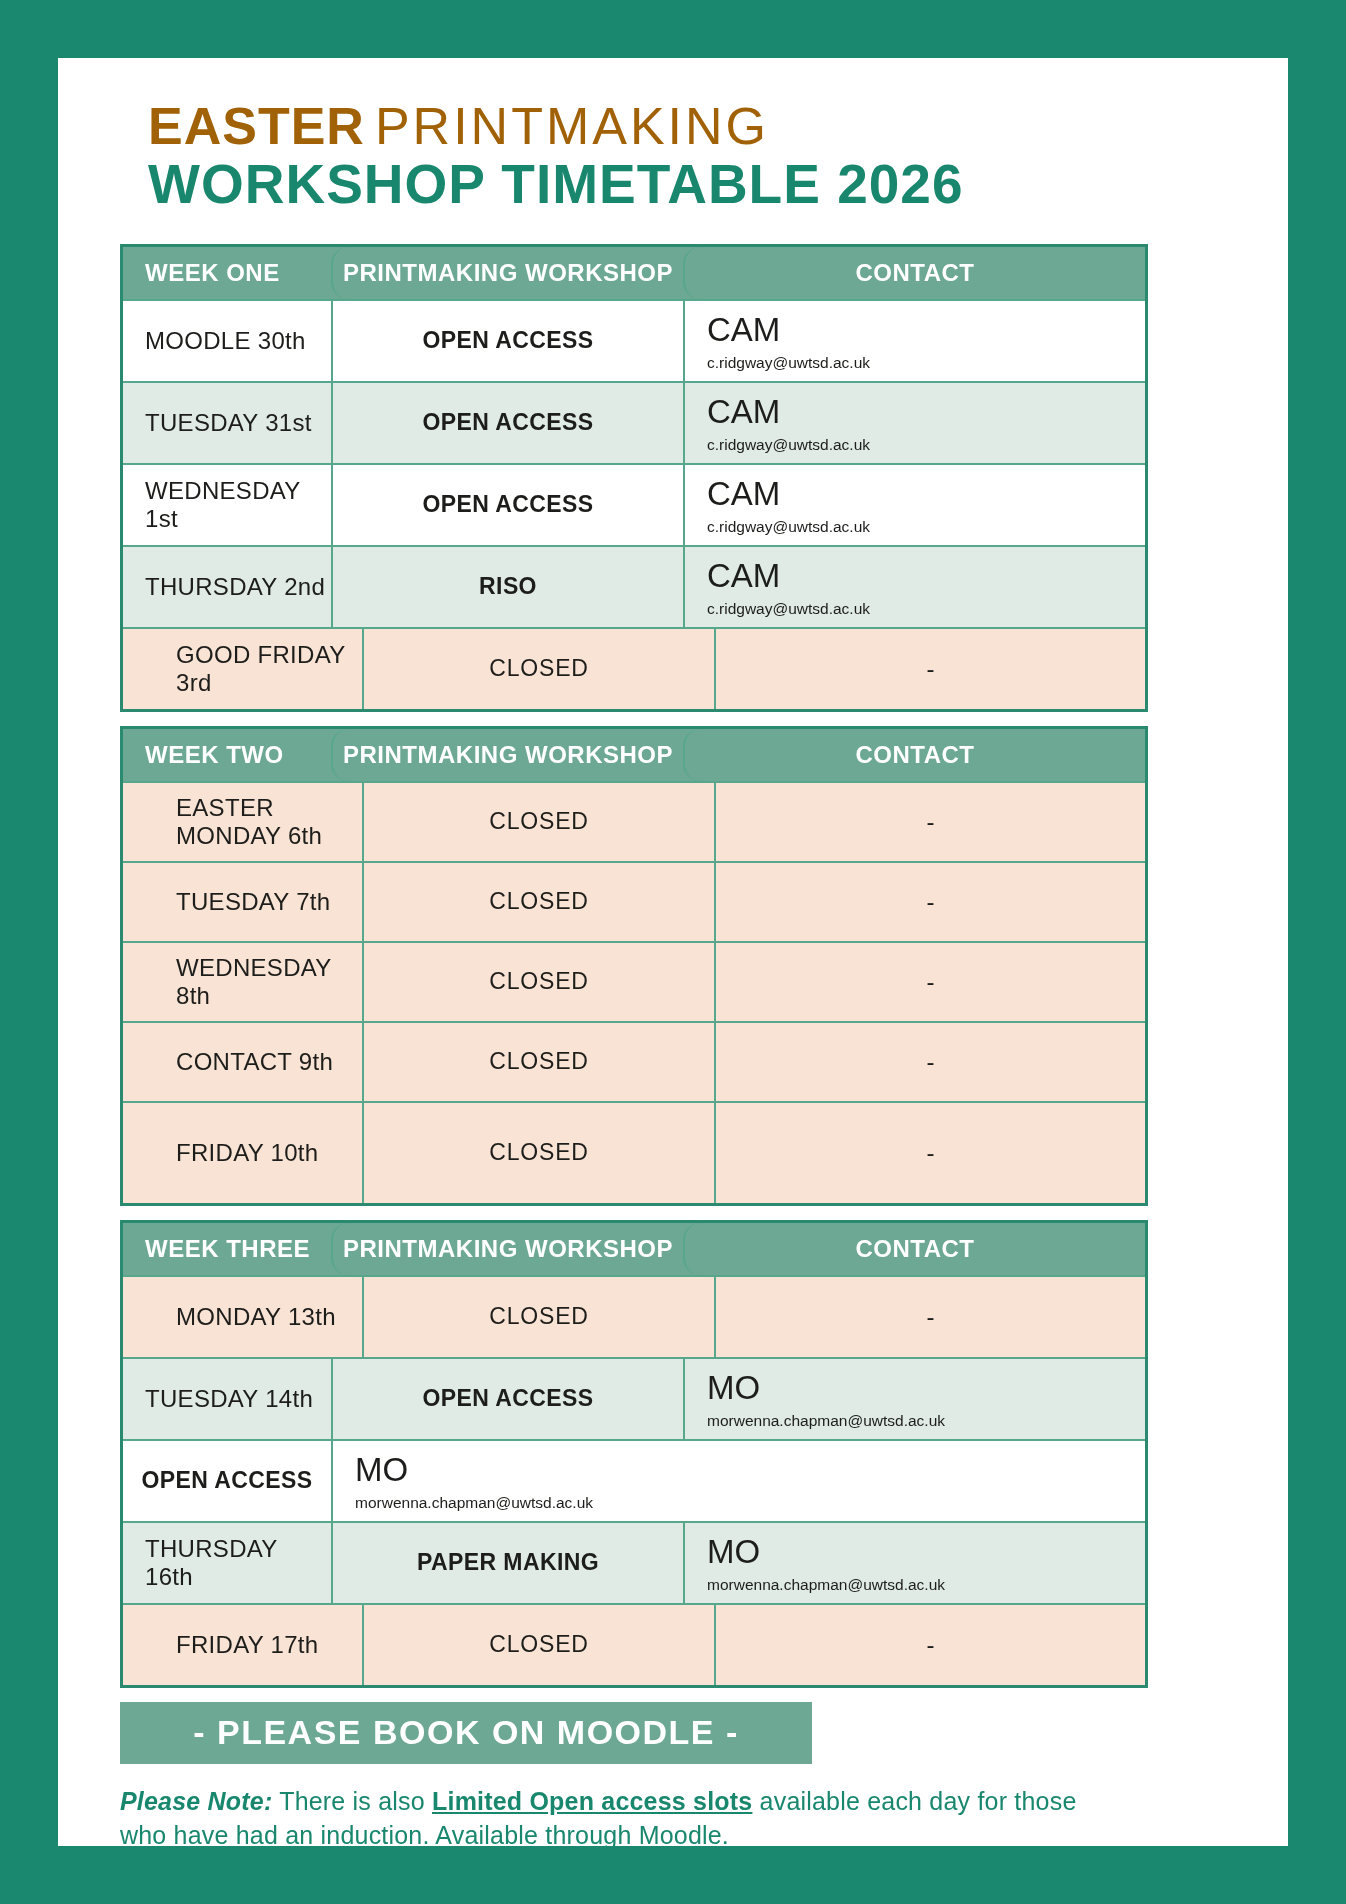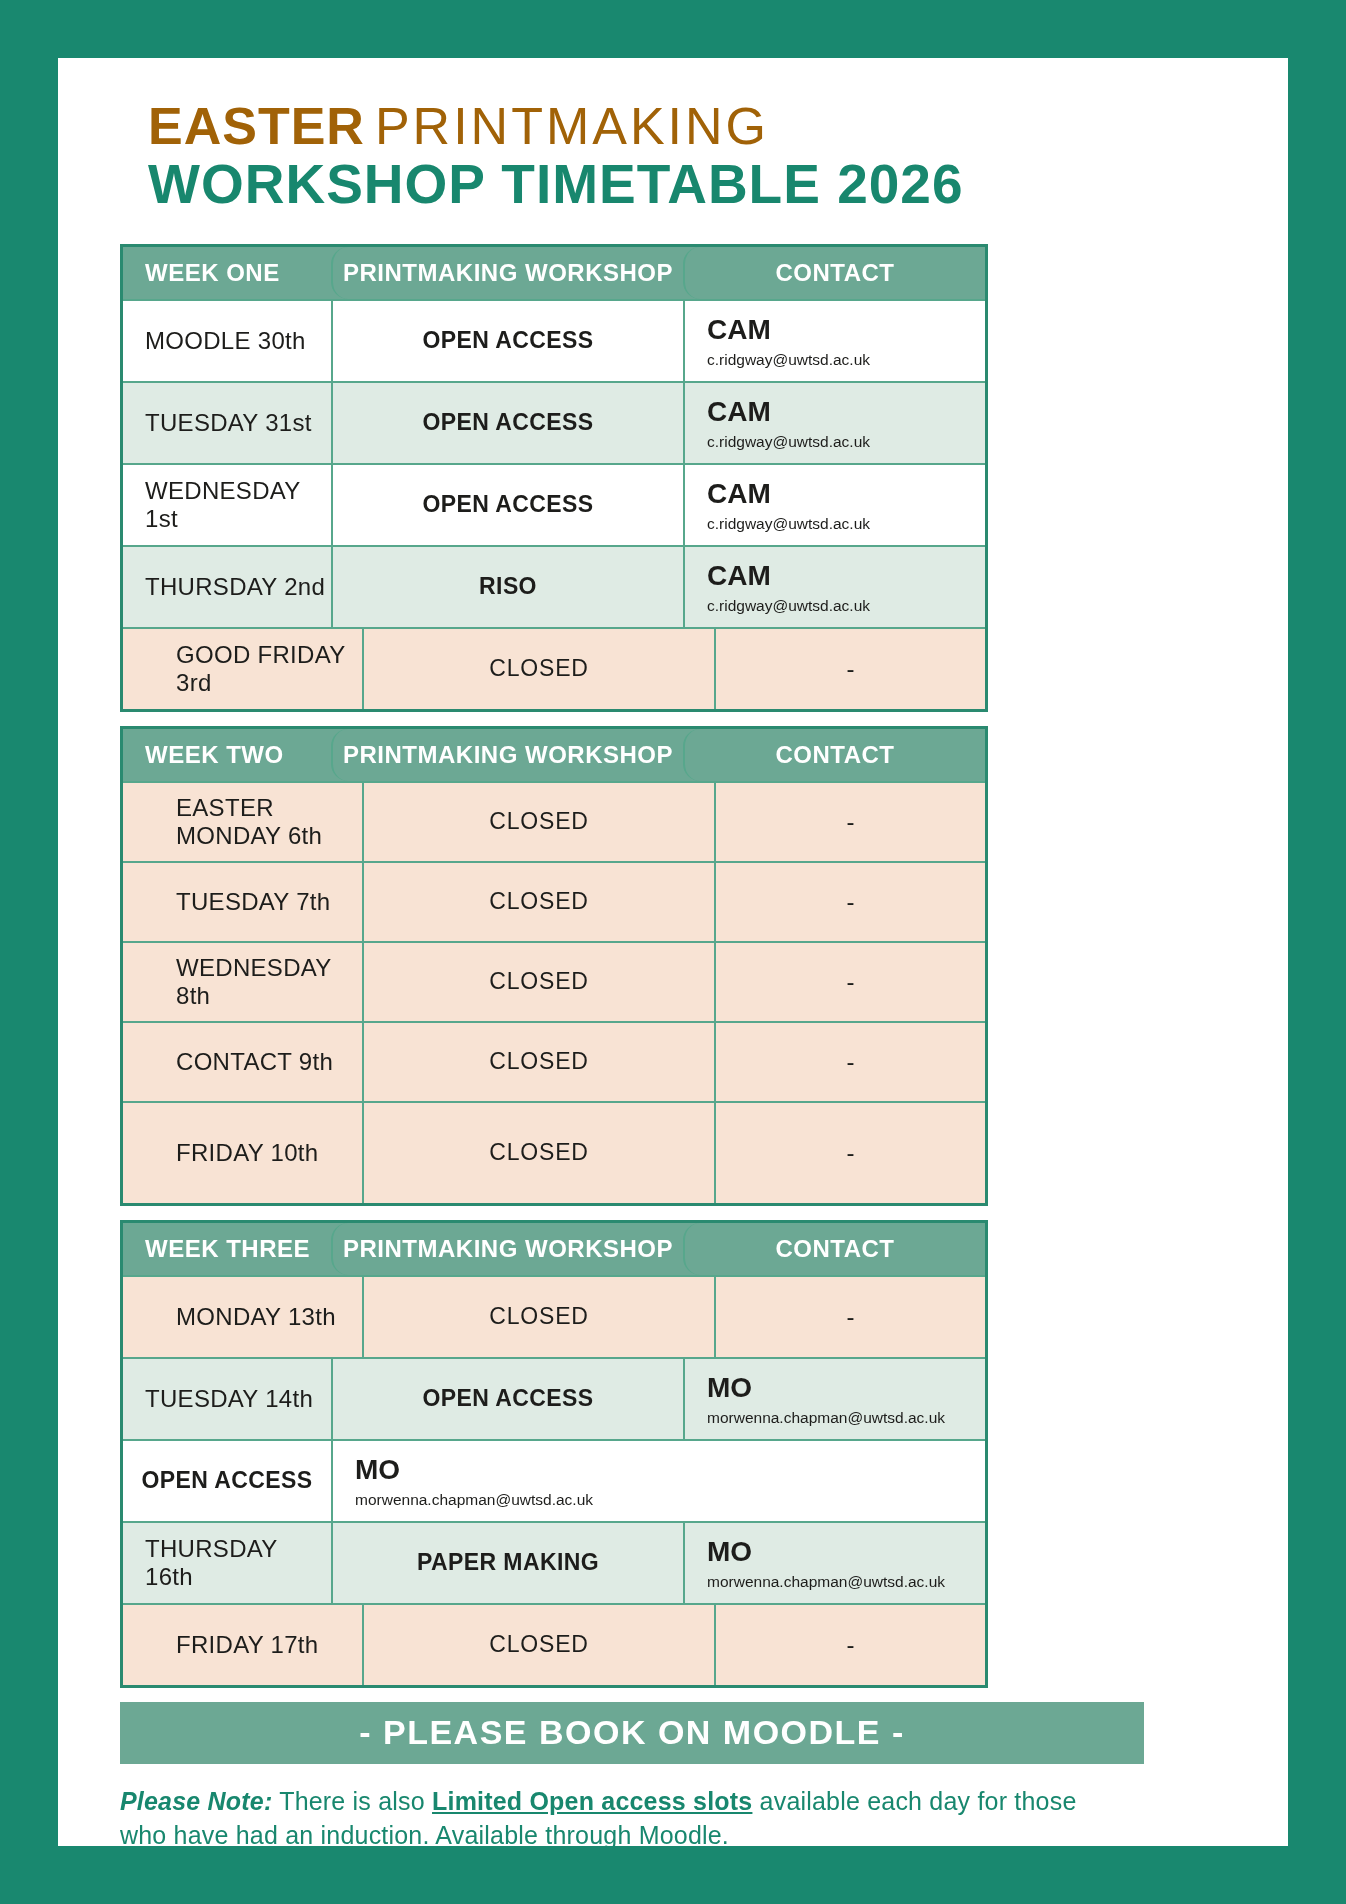--- a/index.html
+++ b/index.html
@@ -22,21 +22,21 @@
   }
   .title-line1 .t-bold{font-weight:bold;letter-spacing:1px;}
   .title-line1 .t-light{font-weight:normal;letter-spacing:3px;margin-left:10px;}
   .title-line2{
     margin:2px 0 0 0;color:#18876E;font-size:55px;line-height:1.05;
     font-weight:bold;letter-spacing:1px;
   }
 
   
   .wk-table{
-    width:868px;margin:0 12px 14px 0;
+    width:1028px;margin:0 12px 14px 0;
     border:3px solid #2A8A70;
     box-sizing:border-box;
     background:#5eead4;
   }
   .thead{
     display:grid;grid-template-columns:208px 352px 1fr;
     background:#6CA894;height:52px;
   }
   .thead .hcell{
     display:flex;align-items:center;
@@ -55,26 +55,26 @@
   .r-white{background:#ffffff;}
   .r-green{background:#DFEBE4;}
   .r-peach{background:#F8E3D4;padding-left:31px;}
   .cell{display:flex;align-items:center;color:#1d1d1b;}
   .cell + .cell{border-left:2px solid #57A78C;}
   .cell.day{padding-left:22px;font-size:24px;letter-spacing:0.3px;}
   .cell.workshop{justify-content:center;font-size:23px;letter-spacing:0.8px;}
   .cell.workshop.wbold{font-weight:bold;letter-spacing:0.4px;}
   .cell.contact{flex-direction:column;align-items:flex-start;justify-content:center;padding:10px 8px 10px 22px;box-sizing:border-box;}
   .cell.contact.dash{align-items:center;padding:0;font-size:24px;}
-  .cname{font-size:28px;line-height:1.15;font-weight:bold;}
+  .cname{font-size:33px;line-height:1.15;}
   .cemail{font-size:15.5px;margin-top:5px;line-height:1.1;}
 
   
   .banner{
-    width:1024px;height:62px;margin:14px 0 0 0;
+    width:692px;height:62px;margin:14px 0 0 0;
     background:#6CA894;box-sizing:border-box;
     display:flex;align-items:center;justify-content:center;
     color:#ffffff;font-size:34px;font-weight:bold;letter-spacing:1.5px;
   }
 
   
   .note{
     width:985px;margin:20px 0 0 0;
     color:#18876E;font-size:25px;line-height:1.38;letter-spacing:0.2px;
   }

